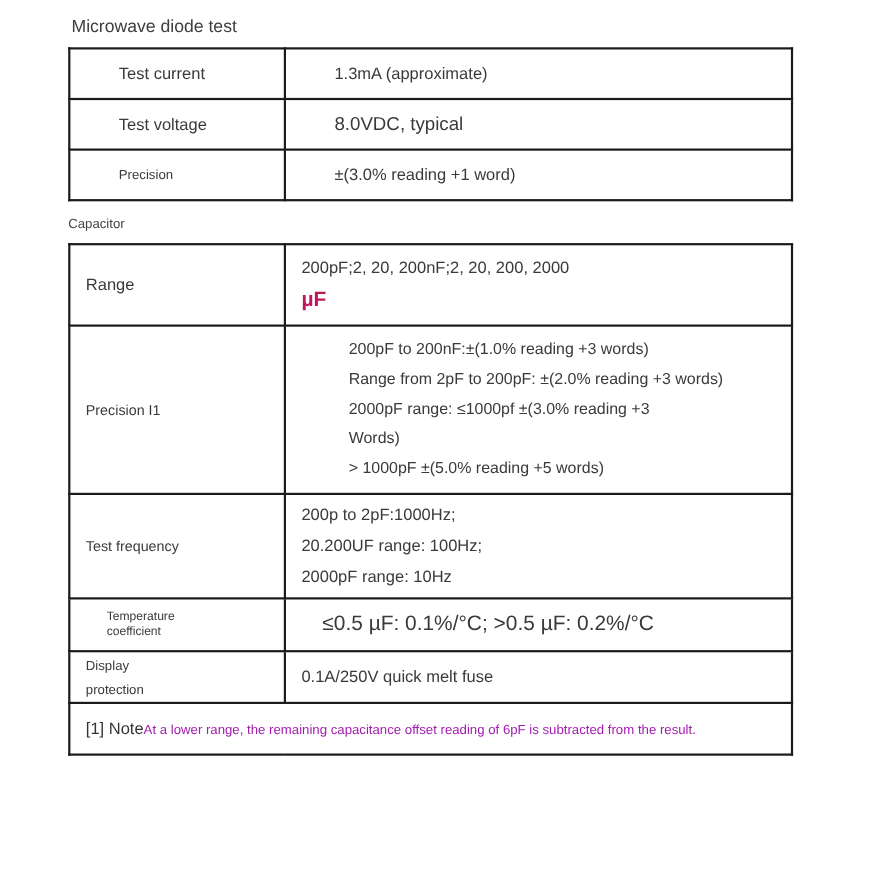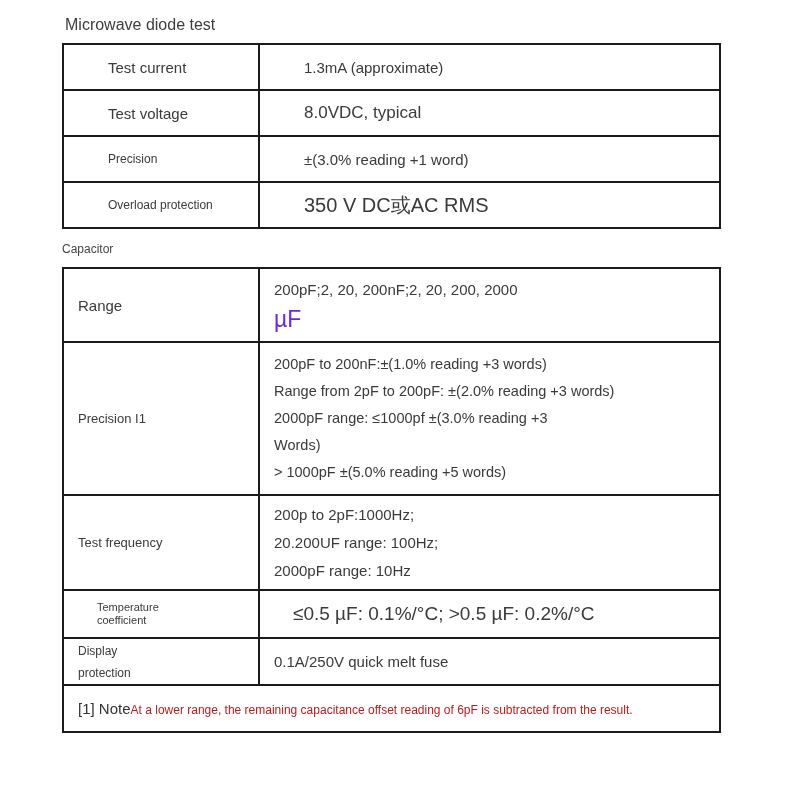--- a/index.html
+++ b/index.html
@@ -53,29 +53,29 @@
   .fs20 { font-size: 20px; color: #262626; }
 
   
   tr.h44  td { height: 44px; padding-left: 44px; }
   tr.h72  td { height: 72px; }
   tr.h151 td { height: 151px; }
   tr.h93  td { height: 93px; }
   tr.h46  td { height: 46px; padding-left: 33px; }
   tr.h45  td { height: 45px; }
 
-  .lines-27 div { line-height: 27px; font-size: 14.5px; }
+  .lines-27 div { line-height: 27px; font-size: 14.5px; margin-left: 43px; }
   .lines-28 div { line-height: 28px; font-size: 15px; }
   .range-line1 { line-height: 28px; font-size: 15px; display: block; }
-  .range-line2 { line-height: 30px; font-size: 23px; font-weight: 400; color: #6d28d9; display: block; }
+  .range-line2 { line-height: 30px; font-size: 19px; font-weight: 700; color: #be185d; display: block; }
   .lbl-2line-tight div { line-height: 13px; font-size: 11px; }
   .lbl-2line div { line-height: 22px; font-size: 12px; }
   .note-cell { padding-left: 10px; }
   .note-prefix { font-size: 15px; color: #333333; }
-  .note-text { font-size: 12px; color: #b91c1c; }
+  .note-text { font-size: 12px; color: #a21caf; }
 </style>
 </head>
 <body>
 
 <div class="page">
 
   <div class="section-title">Microwave diode test</div>
 
   <table class="spec">
     <colgroup>
@@ -87,24 +87,20 @@
       <td class="fs15">Test current</td>
       <td class="val fs15">1.3mA (approximate)</td>
     </tr>
     <tr class="h44">
       <td class="fs15">Test voltage</td>
       <td class="val fs17">8.0VDC, typical</td>
     </tr>
     <tr class="h44">
       <td class="fs12">Precision</td>
       <td class="val fs15">±(3.0% reading +1 word)</td>
-    </tr>
-    <tr class="h44">
-      <td class="fs12">Overload protection</td>
-      <td class="val fs20">350 V DC或AC RMS</td>
     </tr>
   </tbody>
     </table>
 
   <div class="section-title small">Capacitor</div>
 
   <table class="spec" style="margin-top:11px;">
     <colgroup>
         <col class="c1">
         <col class="c2">

